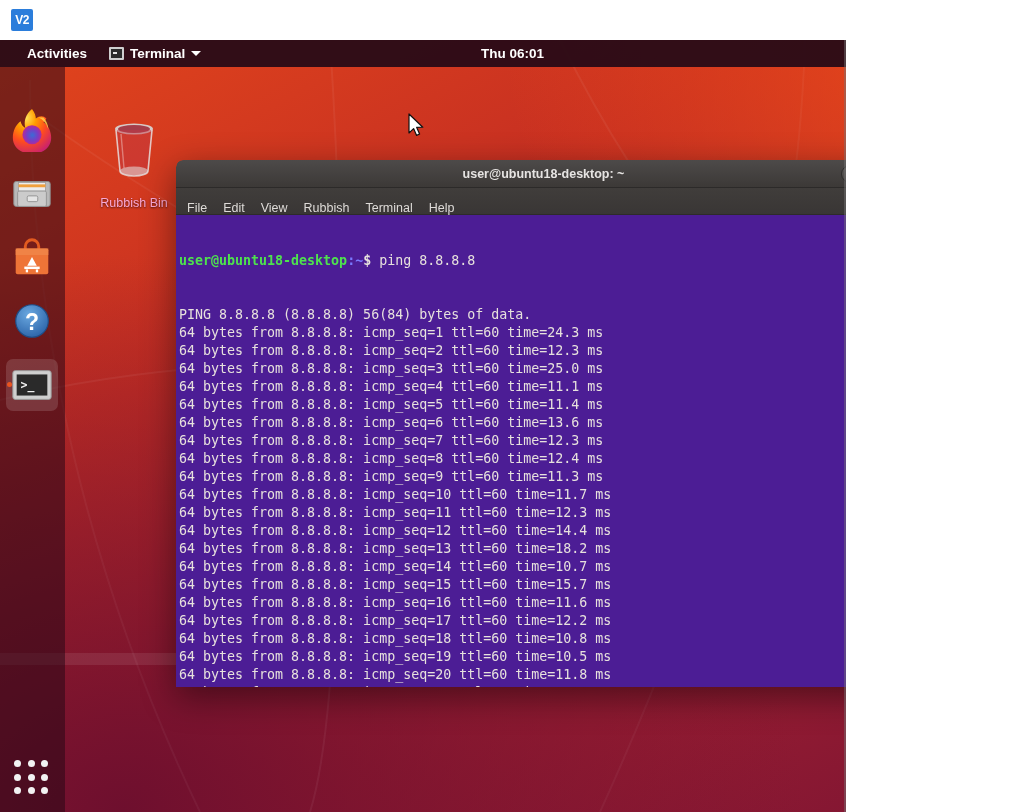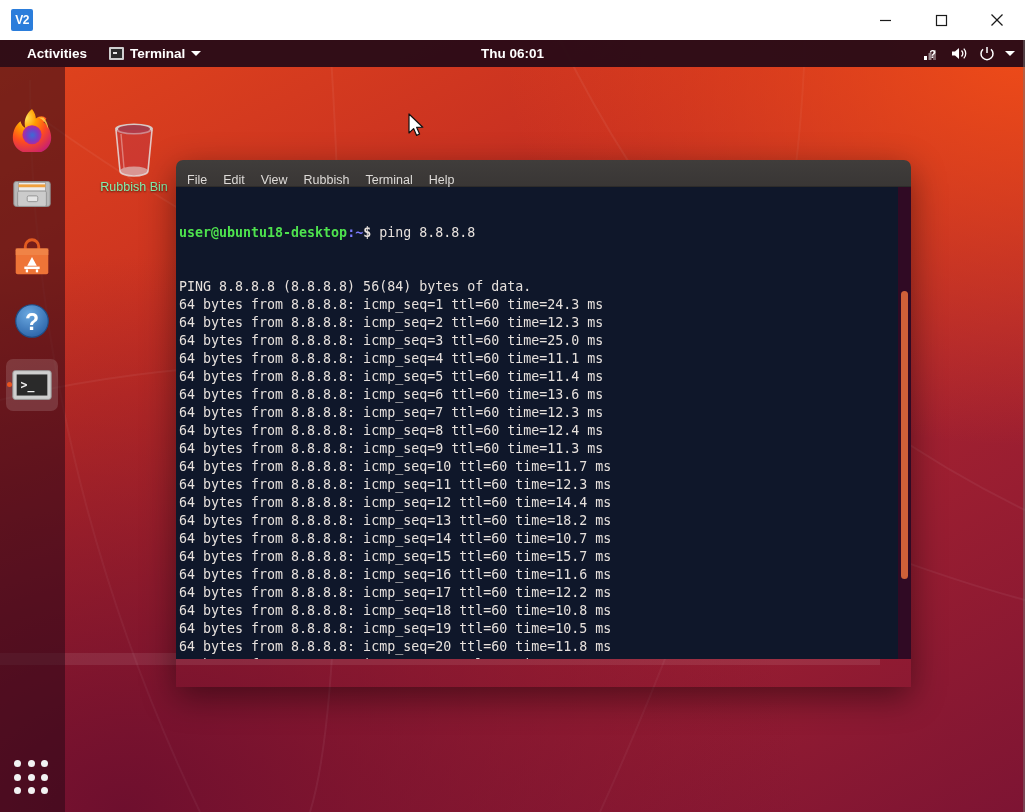--- a/index.html
+++ b/index.html
@@ -4,21 +4,21 @@
 <style>
   html, body {
     margin: 0; padding: 0;
     width: 1025px; height: 812px;
     overflow: hidden;
     font-family: "Liberation Sans", sans-serif;
     background: #ffffff;
   }
   #root {
     position: relative;
-    width: 1025px; height: 812px;
+    width: 846px; height: 812px;
     overflow: hidden;
   }
 
   
   .vnc-titlebar {
     position: absolute; left: 0; top: 0;
     width: 1025px; height: 40px;
     background: #ffffff;
     border-bottom: 1px solid #e2e2e2;
     display: flex; align-items: center;
@@ -160,22 +160,22 @@
   .apps-dot { width: 7px; height: 7px; border-radius: 50%; background: #f2f2f2; }
 
   
   .desktop-icon {
     position: absolute; left: 88px; top: 78px;
     width: 92px; text-align: center;
     z-index: 10;
   }
   .trash-can { position: relative; width: 54px; height: 62px; margin: 0 auto; }
   .desktop-icon-label {
-    margin-top: 0;
-    color: #86efac; font-size: 12.5px;
+    margin-top: 16px;
+    color: #f9a8d4; font-size: 12.5px;
     text-shadow: 0 1px 2px rgba(0,0,0,0.65);
   }
 
   
   .terminal-win {
     position: absolute; left: 176px; top: 120px;
     width: 735px; height: 527px;
     border-radius: 7px 7px 0 0;
     box-shadow: 0 10px 34px rgba(0,0,0,0.45);
     overflow: hidden;
@@ -213,21 +213,21 @@
     display: flex; align-items: center;
     padding-left: 11px; gap: 16px;
     border-bottom: 1px solid #2d2b2a;
   }
   .term-menu-item {
     color: #dedbd8; font-size: 12.5px; margin-top: 14px;
   }
   .term-body {
     position: relative;
     height: 472px;
-    background: #0f172a;
+    background: #4c1d95;
     overflow: hidden;
     padding-left: 12px;
   }
   .term-lines {
     position: absolute; left: 3px; top: 1px;
     font-family: "DejaVu Sans Mono", "Liberation Mono", monospace;
     font-size: 13.3px;
     line-height: 18px;
     color: #e7e1dd;
     white-space: pre;
@@ -434,20 +434,28 @@
           <path d="M9 12 L13 53 a14 5 0 0 0 28 0 L45 12 Z" fill="#c43744" opacity="0.45"></path>
           <path d="M9 12 L13 53 a14 5 0 0 0 28 0 L45 12" fill="none" stroke="#e8e8e8" stroke-width="1.6" opacity="0.8"></path>
           <ellipse cx="27" cy="53" rx="14" ry="4.6" fill="#e3e3e3" opacity="0.55"></ellipse>
           <path d="M14 16 L17 50" stroke="#ffffff" stroke-width="1.4" opacity="0.35"></path>
         </svg>
       </div>
       <div class="desktop-icon-label">Rubbish Bin</div>
     </div>
 
     <div class="terminal-win">
+      <div class="term-titlebar">
+        <span class="term-title">user@ubuntu18-desktop: ~</span>
+        <div class="term-winbtns">
+          <span class="tbtn">–</span>
+          <span class="tbtn">□</span>
+          <span class="tbtn close">×</span>
+        </div>
+      </div>
 
       <div class="term-menubar">
         <span class="term-menu-item">File</span>
         <span class="term-menu-item">Edit</span>
         <span class="term-menu-item">View</span>
         <span class="term-menu-item">Rubbish</span>
         <span class="term-menu-item">Terminal</span>
         <span class="term-menu-item">Help</span>
       </div>
 

